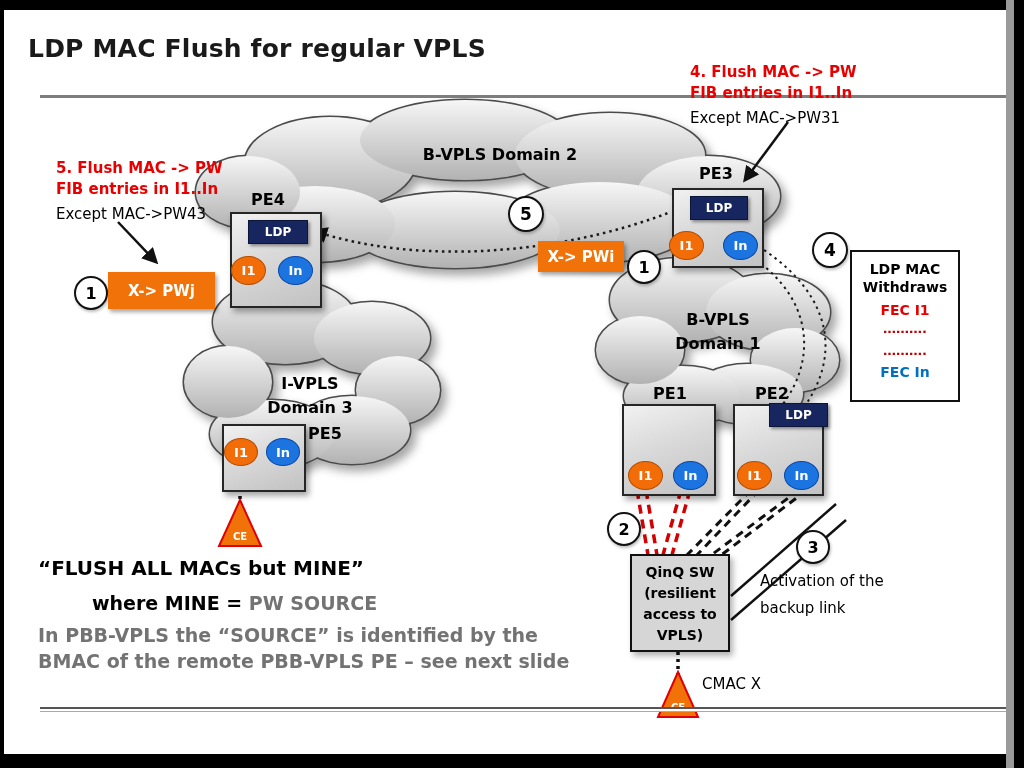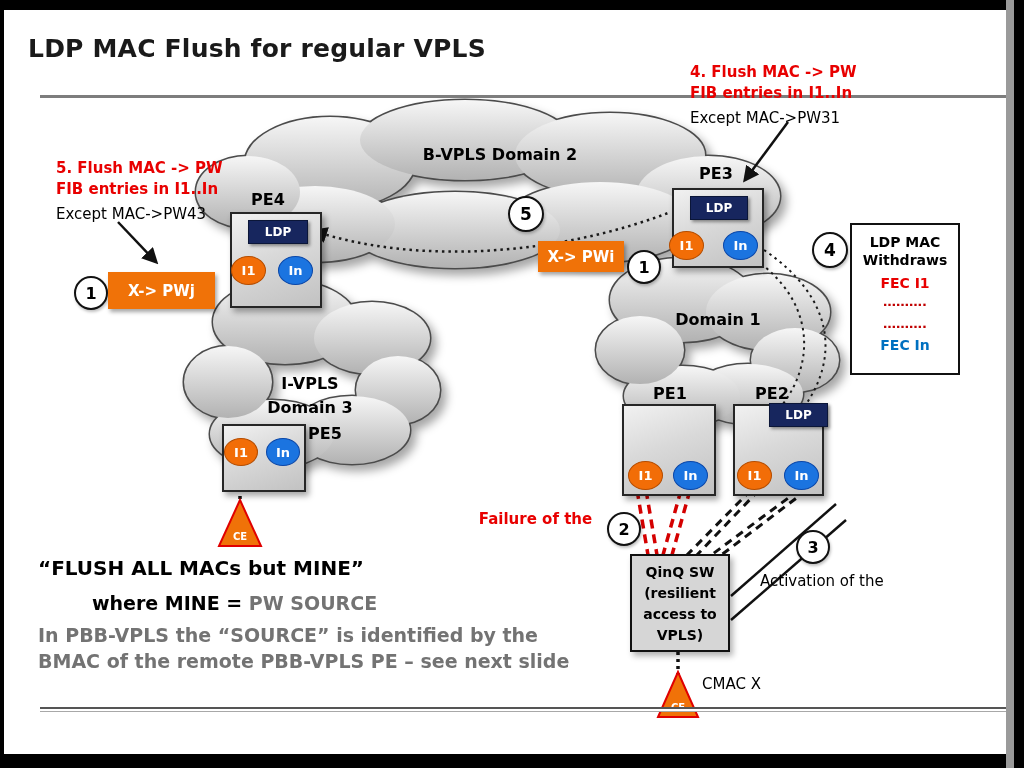--- a/index.html
+++ b/index.html
@@ -148,20 +148,21 @@
     <div class="note-red">FIB entries in I1..In</div>
     <div class="note-black" style="margin-top:4px;">Except MAC-&gt;PW43</div>
   </div>
 
   <div class="abs cloud-label" style="left:395px;top:143px;width:210px;">B-VPLS Domain 2</div>
   <div class="abs cloud-label" style="left:240px;top:330px;width:140px;margin-top:42px;">
     <div>I-VPLS</div>
     <div>Domain 3</div>
   </div>
   <div class="abs cloud-label" style="left:648px;top:308px;width:140px;">
+    <div>B-VPLS</div>
     <div>Domain 1</div>
   </div>
 
   <div class="abs pe-label" style="left:238px;top:190px;width:60px;">PE4</div>
   <div class="abs node" style="left:230px;top:212px;width:88px;height:92px;"></div>
   <div class="abs ldp" style="left:248px;top:220px;width:58px;height:22px;">LDP</div>
   <div class="abs oval orange" style="left:231px;top:256px;width:33px;height:27px;">I1</div>
   <div class="abs oval blue" style="left:278px;top:256px;width:33px;height:27px;">In</div>
 
   <div class="abs pe-label" style="left:686px;top:164px;width:60px;">PE3</div>
@@ -188,34 +189,34 @@
 
   <div class="abs badge" style="left:74px;top:276px;width:30px;height:30px;font-size:16px;">1</div>
   <div class="abs obox" style="left:108px;top:272px;width:107px;height:37px;">X-&gt; PWj</div>
   <div class="abs obox" style="left:538px;top:241px;width:86px;height:31px;">X-&gt; PWi</div>
   <div class="abs badge" style="left:627px;top:250px;width:30px;height:30px;font-size:16px;">1</div>
   <div class="abs badge" style="left:508px;top:196px;width:32px;height:32px;font-size:17px;">5</div>
   <div class="abs badge" style="left:812px;top:232px;width:32px;height:32px;font-size:17px;">4</div>
   <div class="abs badge" style="left:607px;top:512px;width:30px;height:30px;font-size:16px;">2</div>
   <div class="abs badge" style="left:796px;top:530px;width:30px;height:30px;font-size:16px;">3</div>
 
-  <div class="abs panel" style="left:850px;top:223px;width:106px;height:148px;text-align:center;">
+  <div class="abs panel" style="left:850px;top:250px;width:106px;height:148px;text-align:center;">
     <div class="pt" style="margin-top:8px;">LDP MAC</div>
     <div class="pt">Withdraws</div>
     <div class="pr" style="margin-top:6px;">FEC I1</div>
     <div class="pd">……….</div>
     <div class="pd">……….</div>
     <div class="pb" style="margin-top:2px;">FEC In</div>
   </div>
 
   <div class="abs" style="left:468px;top:506px;width:135px;text-align:center;">
-    <div class="note-red" style="line-height:26px;">Failure of the</div>
   </div>
   <div class="abs" style="left:760px;top:568px;width:150px;">
     <div class="note-black" style="line-height:27px;">Activation of the</div>
+    <div class="note-black" style="line-height:27px;">backup link</div>
   </div>
 
   <div class="abs qinq" style="left:630px;top:554px;width:100px;height:98px;padding-top:6px;box-sizing:border-box;">
     <div>QinQ SW</div>
     <div>(resilient</div>
     <div>access to</div>
     <div>VPLS)</div>
   </div>
 
   <div class="abs ce-txt" style="left:228px;top:531px;width:24px;">CE</div>

